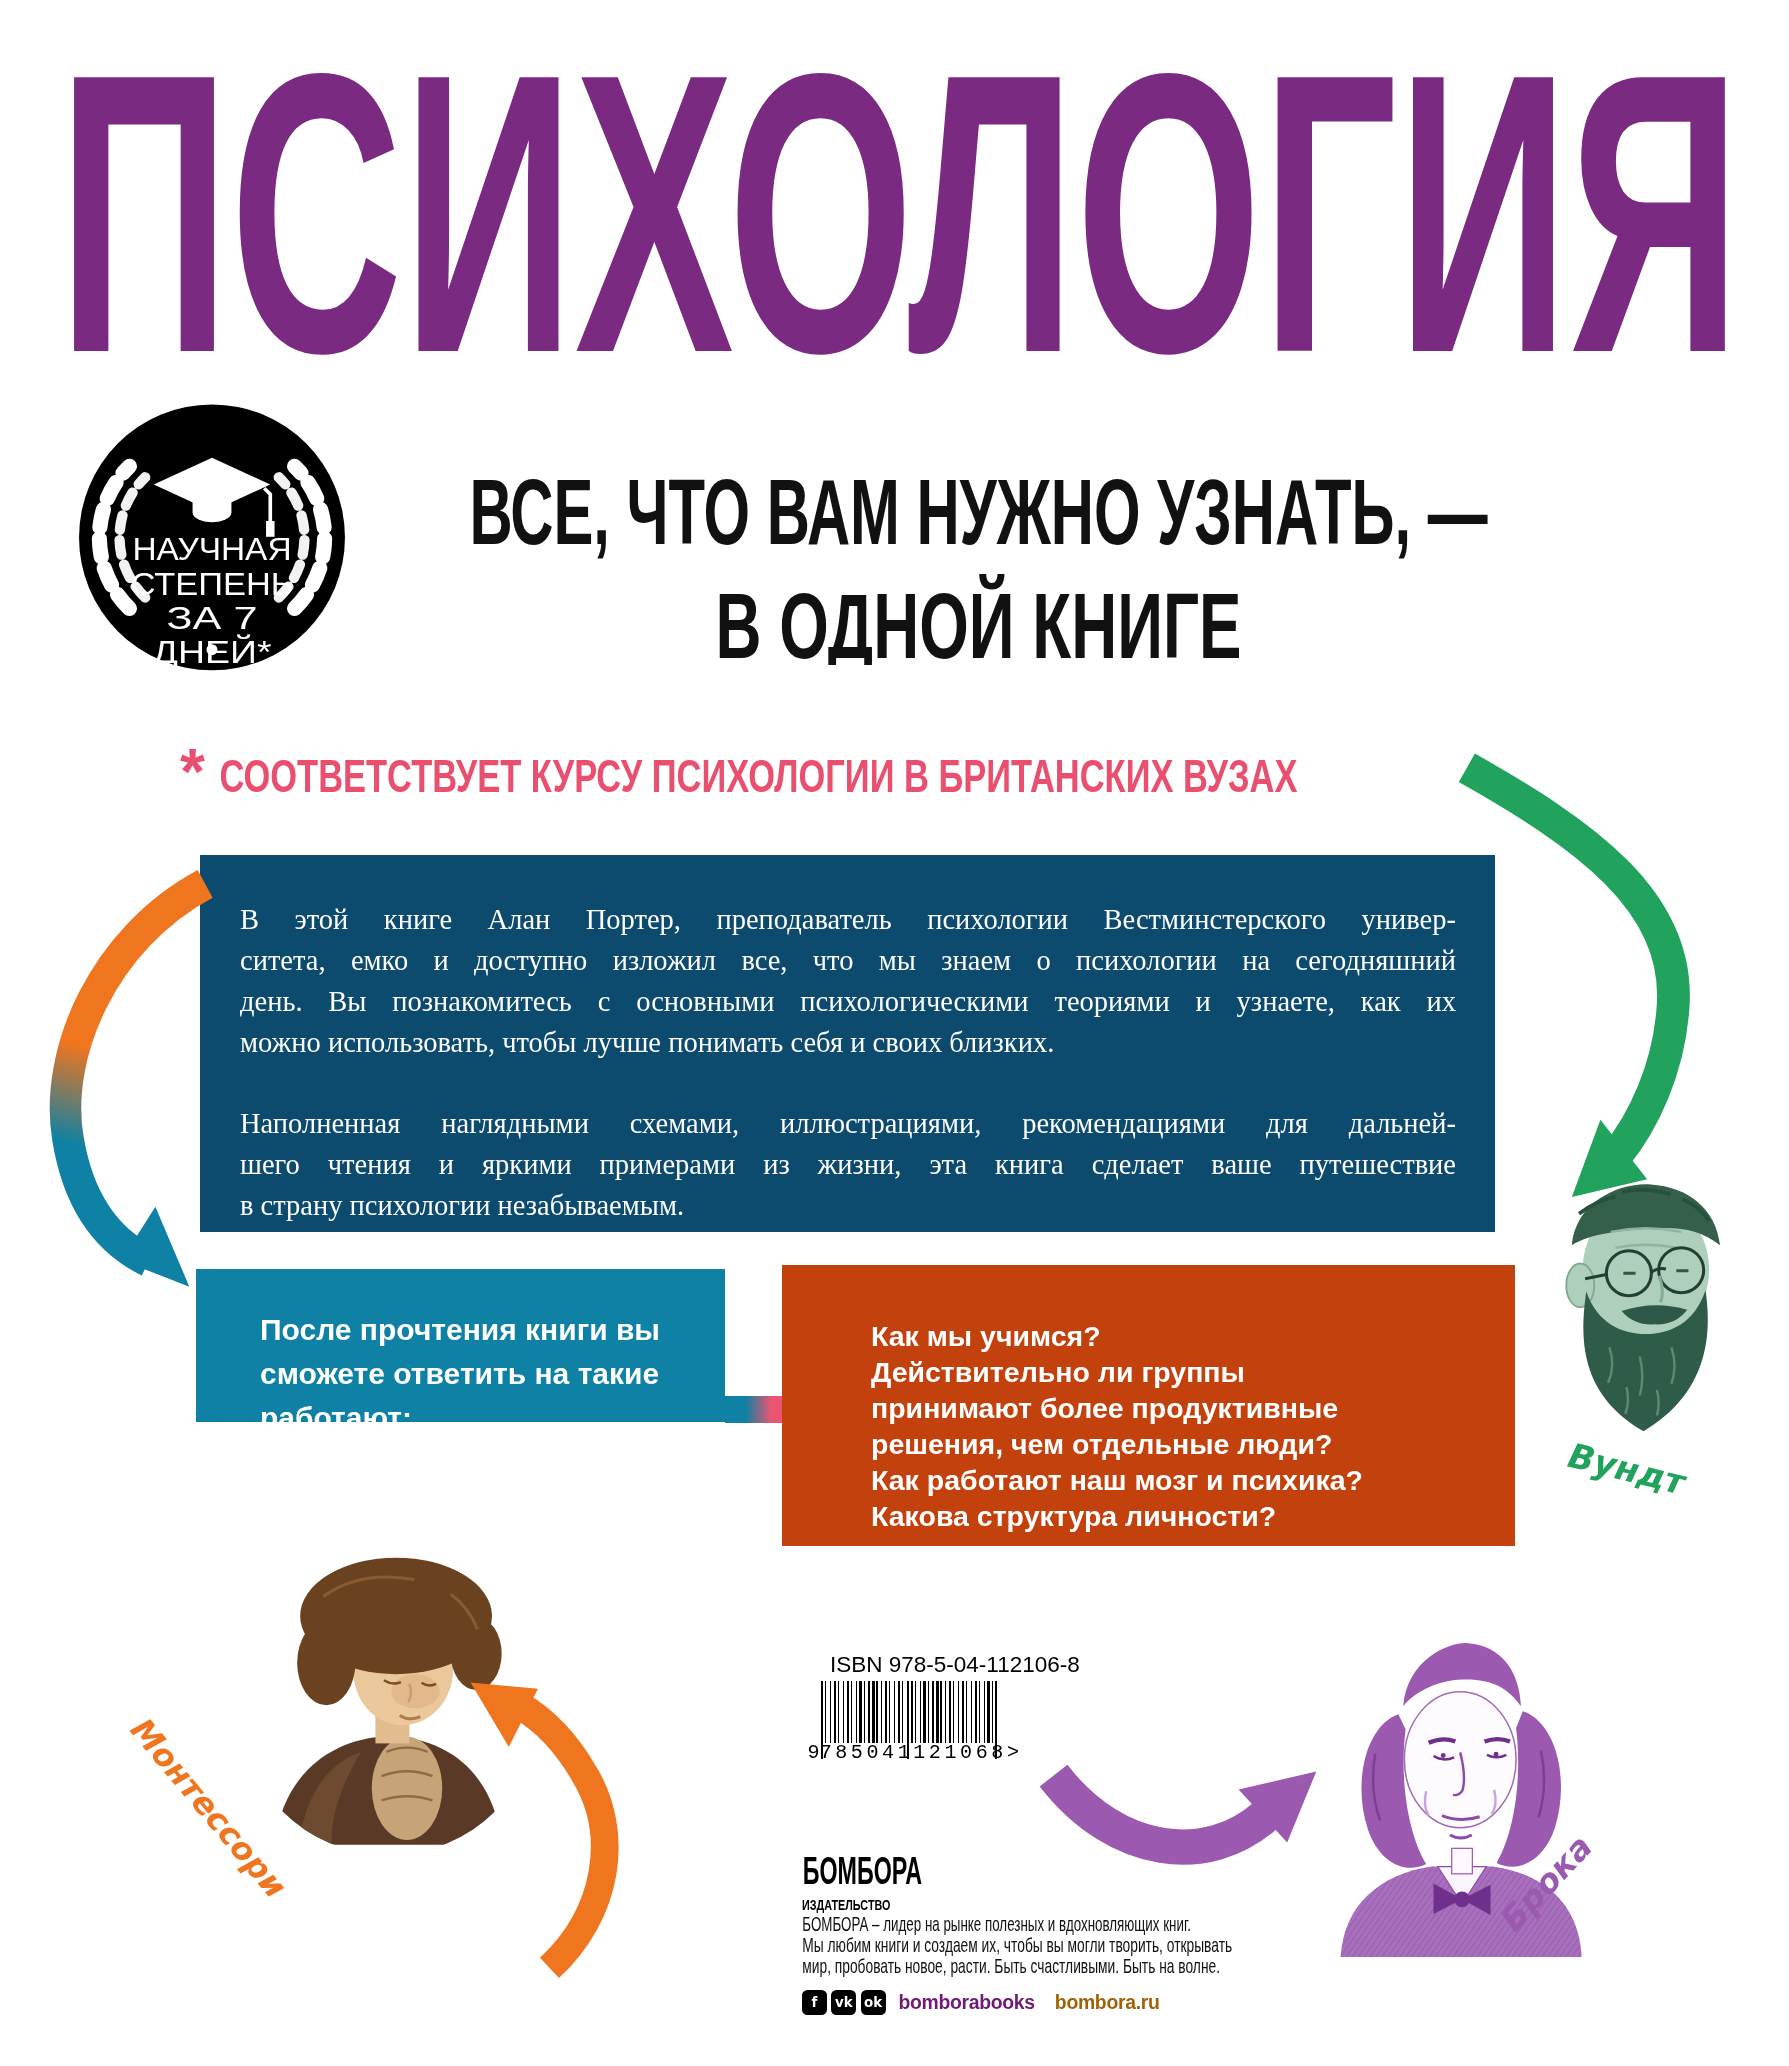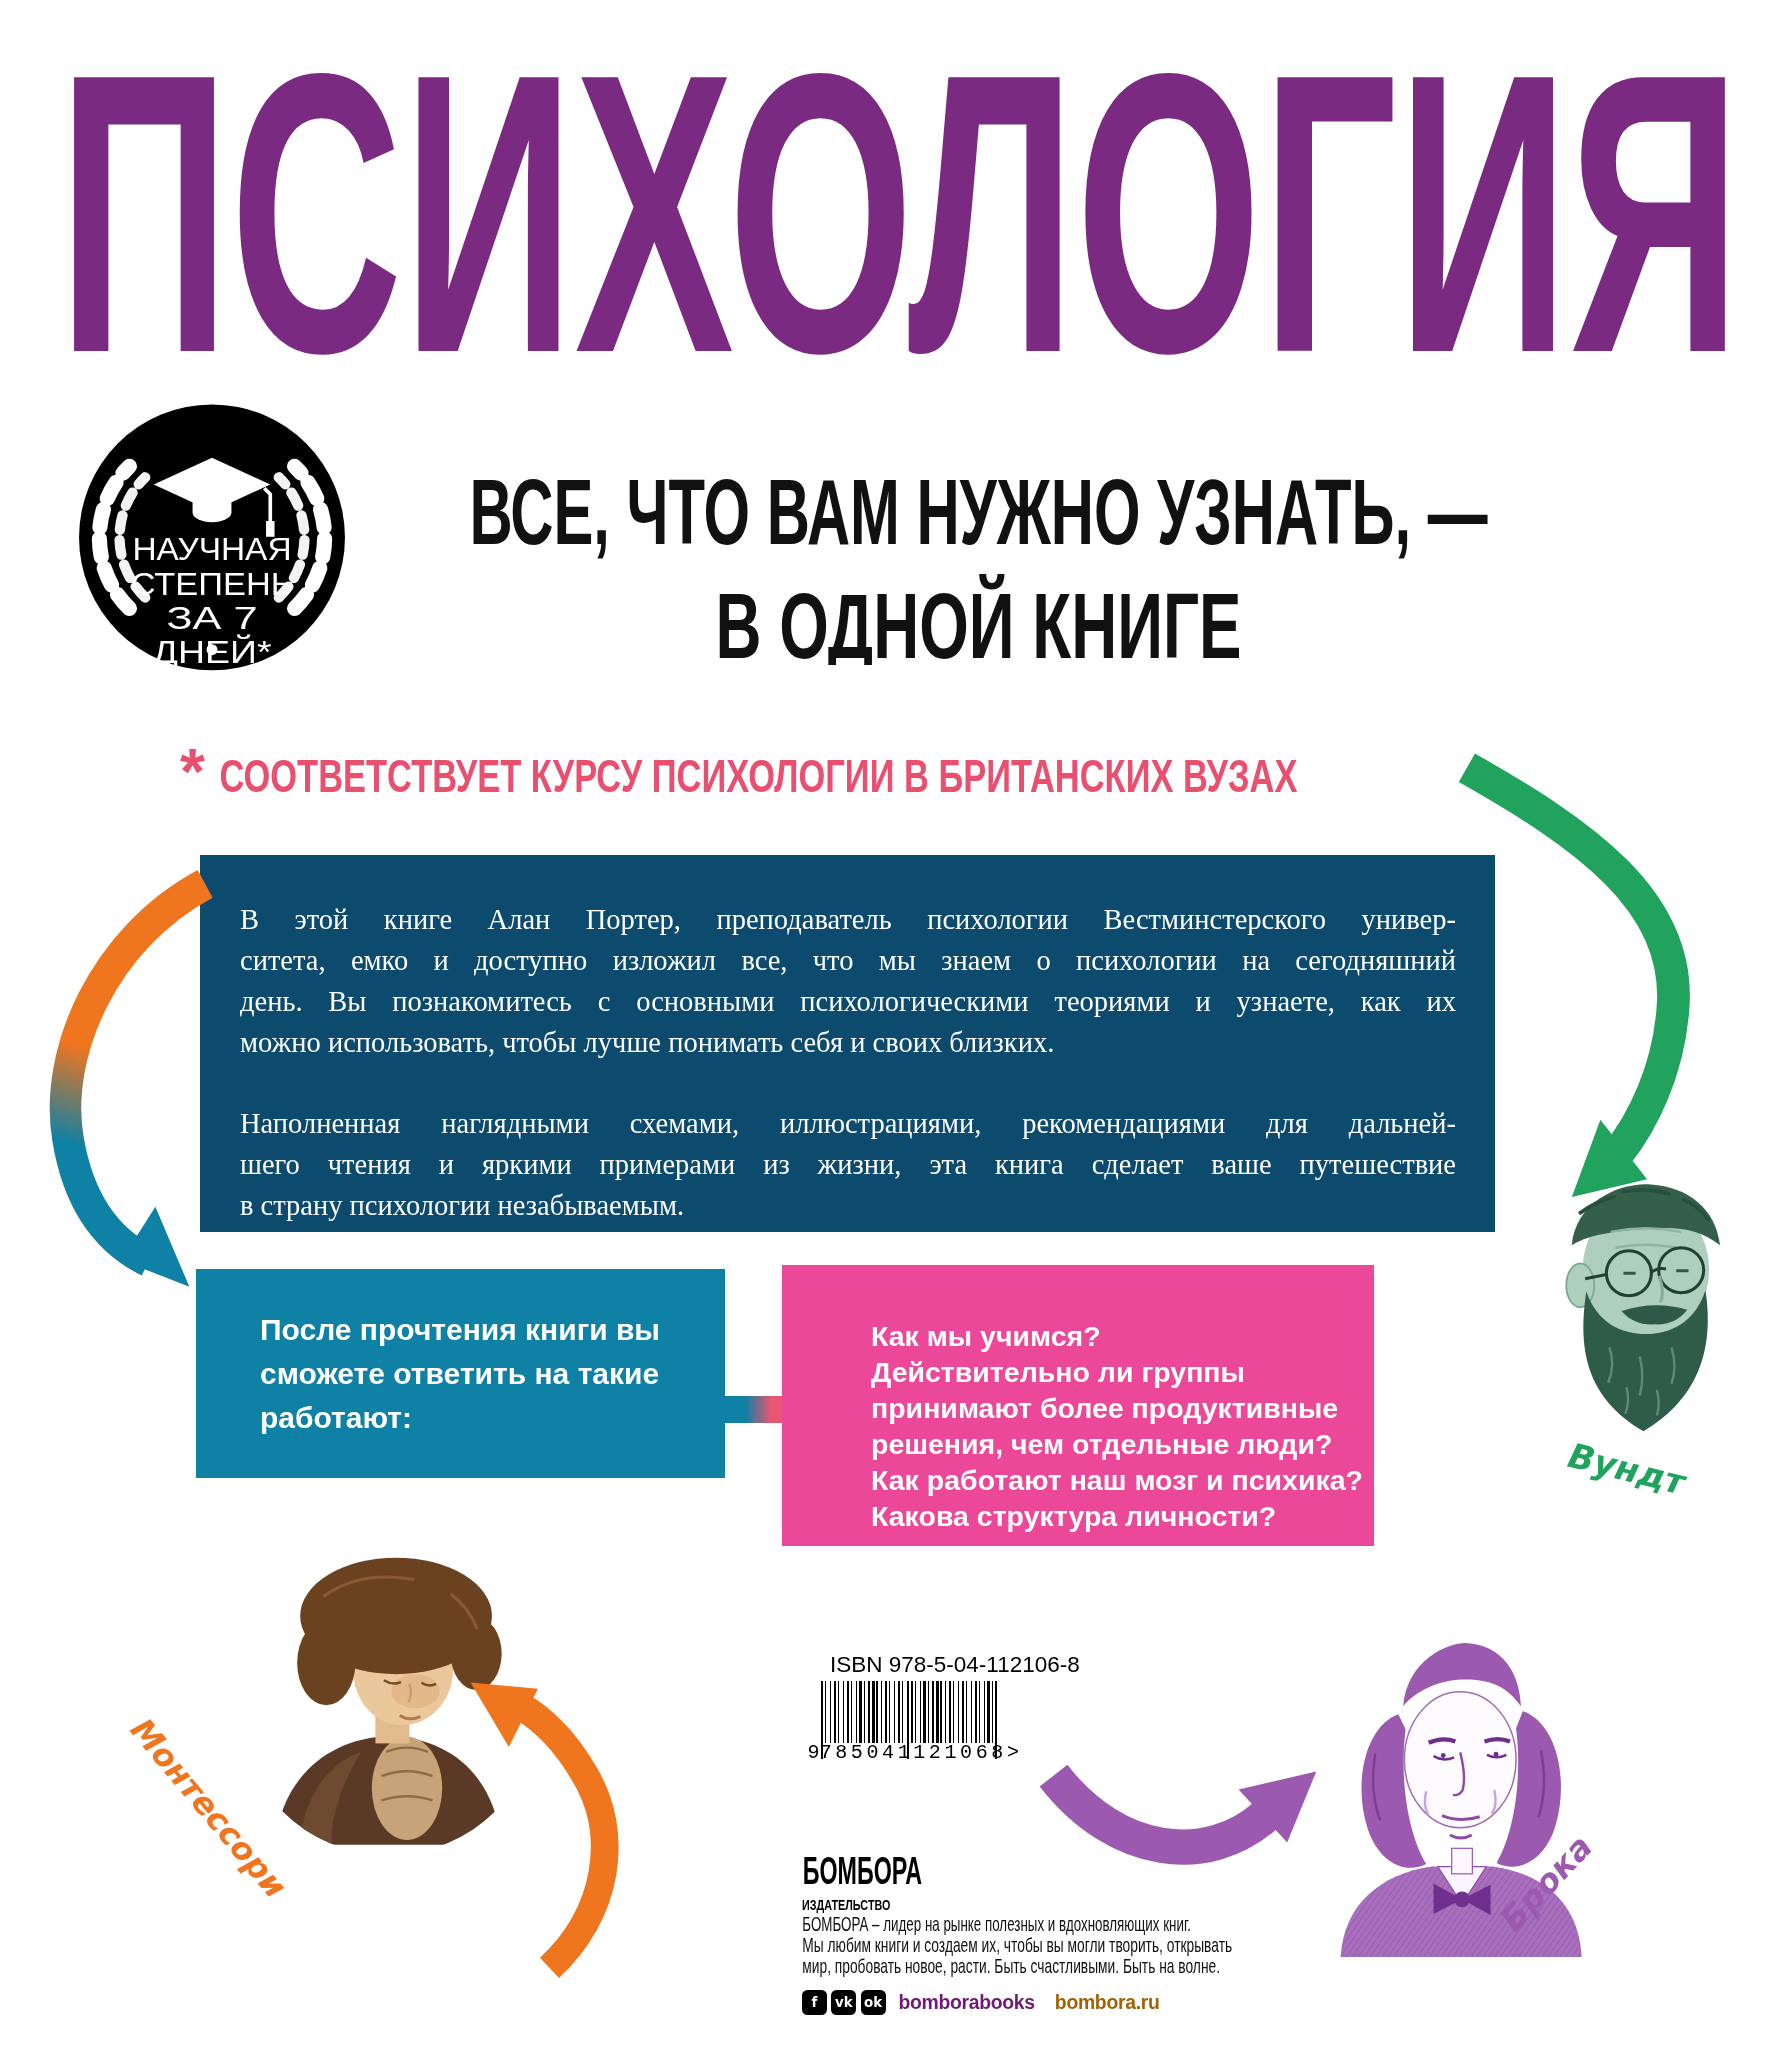--- a/index.html
+++ b/index.html
@@ -12,29 +12,29 @@
   .tagline .ast{font-size:64px;font-weight:bold;color:#E94F6E;line-height:49px;transform:translateY(-3.6px);}
 
   
   .orange-box{left:200px;top:855px;width:1295px;height:377px;background:#0c4a6e;
               padding:44px 39px 0 40px;box-sizing:border-box;color:#ffffff;font-family:Liberation Serif, serif;}
   .orange-box .ln{font-size:28.5px;line-height:41px;white-space:nowrap;}
   .orange-box .just{text-align:justify;text-align-last:justify;white-space:normal;height:41px;overflow:hidden;}
   .orange-box .gap{height:40px;}
 
   
-  .teal-box{left:196px;top:1269px;width:529px;height:209px;background:#0F81A4;
+  .teal-box{left:196px;top:1269px;width:529px;height:153px;background:#0F81A4;
             padding:39px 0 0 64px;box-sizing:border-box;color:#fff;font-weight:bold;}
   .teal-box .ln{font-size:30px;line-height:44px;white-space:nowrap;}
 
   .connector{left:725px;top:1396px;width:58px;height:27px;
              background:linear-gradient(90deg,#0F81A4 0%,#0F81A4 35%,#EA5571 80%);}
 
   
-  .pink-box{left:782px;top:1265px;width:592px;height:281px;background:#ec4899;
+  .pink-box{left:782px;top:1265px;width:733px;height:281px;background:#c2410c;
             padding:53px 4px 0 89px;box-sizing:border-box;color:#fff;font-weight:bold;}
   .pink-box .ln{font-size:28.5px;line-height:36px;white-space:nowrap;}
 
   
   .hand{font-family:"DejaVu Sans",sans-serif;font-weight:bold;font-style:italic;white-space:nowrap;}
   .lbl-wundt{left:1574px;top:1435px;font-size:34px;color:#21A35D;transform:rotate(14deg);transform-origin:left top;}
   .lbl-mont{left:152px;top:1711px;font-size:32px;color:#F0751F;transform:rotate(50deg);transform-origin:left top;}
   .lbl-broca{left:1520px;top:1900px;font-size:33px;color:#9B59B0;transform:rotate(-47deg);transform-origin:left bottom;height:38px;}
 
   

